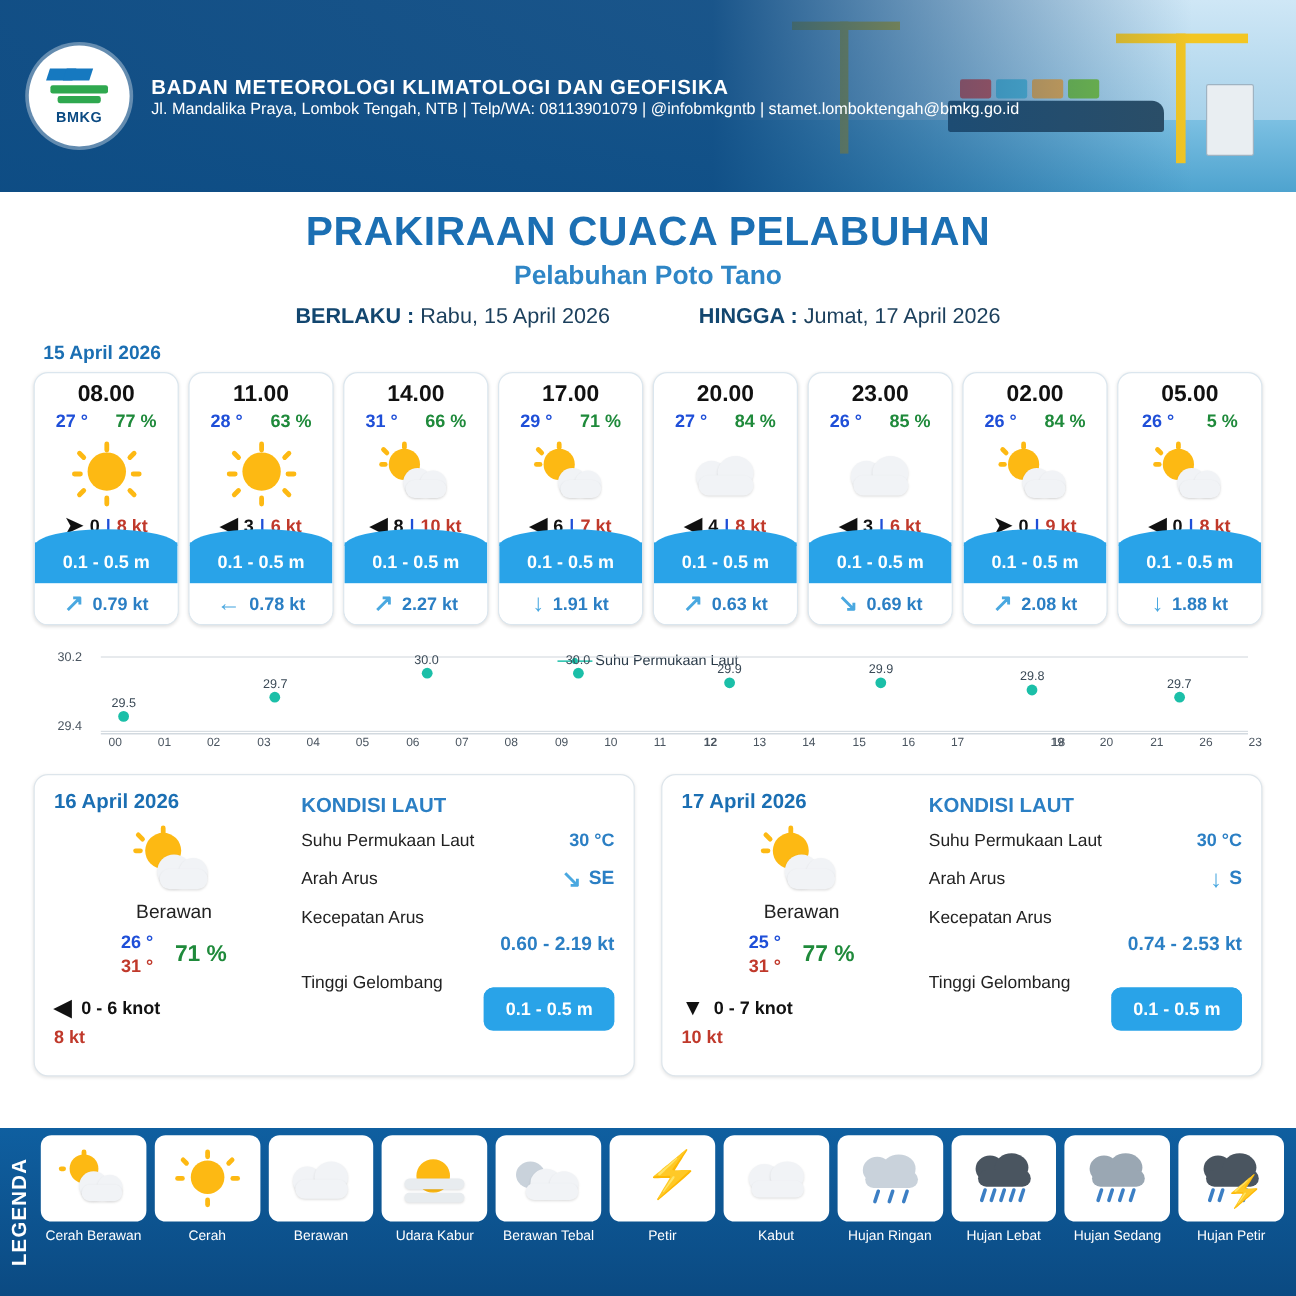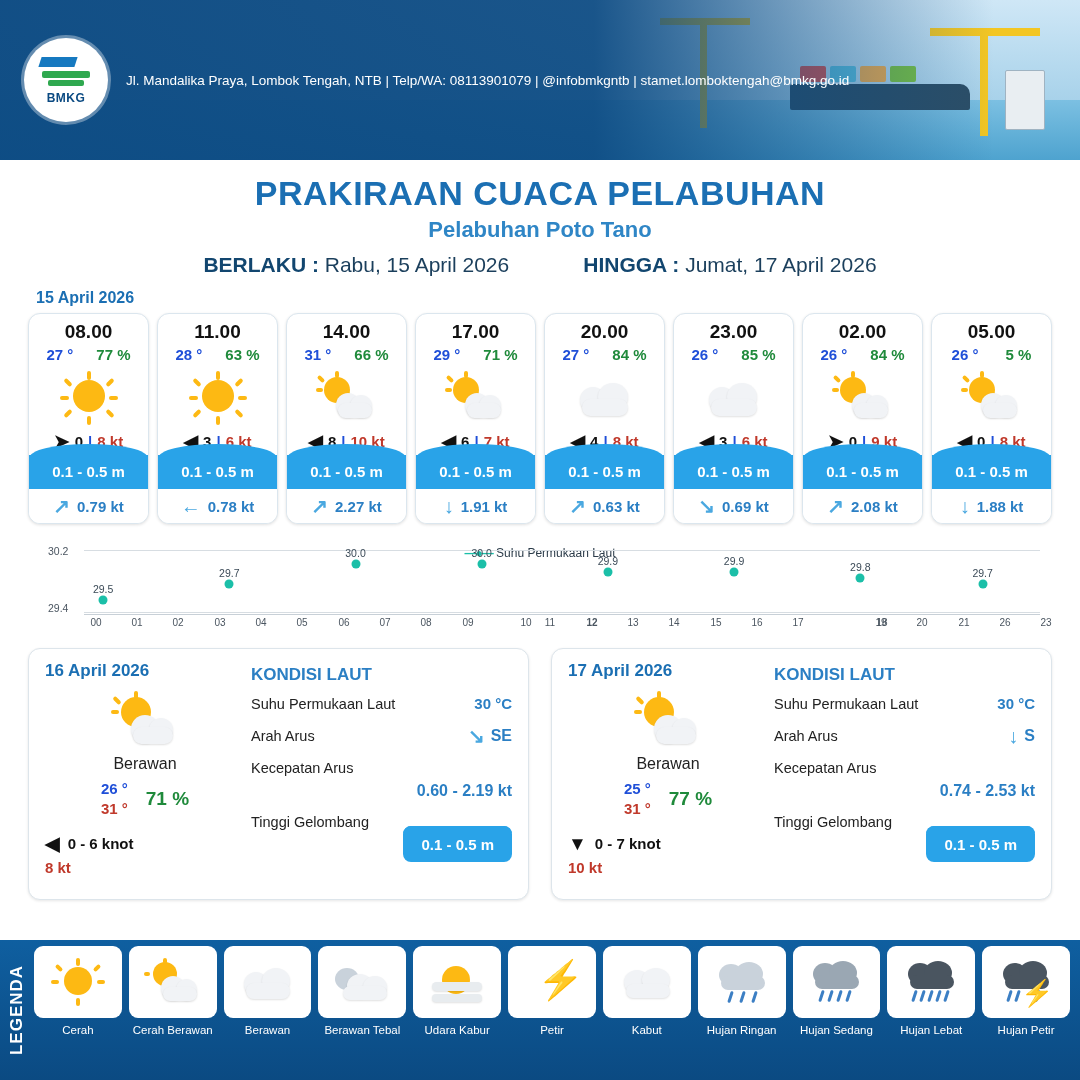--- a/index.html
+++ b/index.html
@@ -52,21 +52,21 @@
 
   
   .title-wrap { text-align:center; padding-top: 14px; }
   .title-main {
     font-size: 34px; font-weight: bold; color:#1b6fb3;
     letter-spacing: 0.5px;
   }
   .title-sub { font-size: 22px; font-weight: bold; color:#2f86c6; margin-top: 4px; }
   .valid-row {
     display:flex; justify-content:center; gap: 74px;
-    margin-top: 10px; font-size: 21px; color:#1b3f5c;
+    margin-top: 10px; font-size: 18px; color:#1b3f5c;
   }
   .valid-row b { color:#12466f; }
   .valid-row .val { color:#1b3f5c; }
 
   
   .date-label {
     margin: 12px 0 6px 36px; font-size: 16px; font-weight: bold; color:#1b6fb3;
   }
 
   
@@ -206,20 +206,21 @@
     <div class="bmkg-logo">
       <div class="sym">
           <div class="b1"></div>
           <div class="b2"></div>
           <div class="g1"></div>
           <div class="g2"></div>
         </div>
       <div class="txt">BMKG</div>
     </div>
     <div class="head-texts">
+      <div class="head-l1">BADAN METEOROLOGI KLIMATOLOGI DAN GEOFISIKA</div>
       <div class="head-l3">Jl. Mandalika Praya, Lombok Tengah, NTB | Telp/WA: 08113901079 | @infobmkgntb | stamet.lomboktengah@bmkg.go.id</div>
     </div>
   </div>
 </div>
 
 <div class="title-wrap">
   <div class="title-main">PRAKIRAAN CUACA PELABUHAN</div>
   <div class="title-sub">Pelabuhan Poto Tano</div>
   <div class="valid-row">
     <div><b>BERLAKU :</b>
@@ -506,21 +507,21 @@
   <div class="x-tick" style="left:74px;">00</div>
   <div class="x-tick" style="left:115px;">01</div>
   <div class="x-tick" style="left:156px;">02</div>
   <div class="x-tick" style="left:198px;">03</div>
   <div class="x-tick" style="left:239px;">04</div>
   <div class="x-tick" style="left:280px;">05</div>
   <div class="x-tick" style="left:322px;">06</div>
   <div class="x-tick" style="left:363px;">07</div>
   <div class="x-tick" style="left:404px;">08</div>
   <div class="x-tick" style="left:446px;">09</div>
-  <div class="x-tick" style="left:504px;">10</div>
+  <div class="x-tick" style="left:487px;">10</div>
   <div class="x-tick" style="left:528px;">11</div>
   <div class="x-tick" style="left:570px;font-weight:bold;">12</div>
   <div class="x-tick" style="left:611px;">13</div>
   <div class="x-tick" style="left:652px;">14</div>
   <div class="x-tick" style="left:694px;">15</div>
   <div class="x-tick" style="left:735px;">16</div>
   <div class="x-tick" style="left:776px;">17</div>
   <div class="x-tick" style="left:860px;">18</div>
   <div class="x-tick" style="left:859px;">19</div>
   <div class="x-tick" style="left:900px;">20</div>
@@ -651,70 +652,70 @@
 </div>
 
 <div class="legend">
   <div class="legend-title">
     <span>LEGENDA</span>
   </div>
   <div class="legend-body">
     <div class="legend-items">
 
       <div class="leg-item">
+        <div class="wi" style="width:60px;height:48px;">
+          <div class="sun" style="left:10px;top:4px;width:24px;height:24px;"></div>
+          <div class="ray" style="left:20px;top:0px;width:4px;height:6px;"></div>
+          <div class="ray" style="left:1px;top:14px;width:6px;height:4px;"></div>
+          <div class="cloud" style="left:18px;top:18px;width:24px;height:24px;"></div>
+          <div class="cloud" style="left:33px;top:21px;width:21px;height:21px;"></div>
+          <div class="cloud" style="left:20px;top:29px;width:34px;height:14px;border-radius:8px;"></div>
+        </div>
+        <div class="leg-cap">Cerah Berawan</div>
+      </div>
+
+      <div class="leg-item">
         <div class="wi" style="width:56px;height:48px;">
           <div class="sun" style="left:14px;top:9px;width:28px;height:28px;"></div>
           <div class="ray" style="left:26px;top:0px;width:4px;height:8px;"></div>
           <div class="ray" style="left:26px;top:40px;width:4px;height:8px;"></div>
           <div class="ray" style="left:1px;top:22px;width:8px;height:4px;"></div>
           <div class="ray" style="left:47px;top:22px;width:8px;height:4px;"></div>
           <div class="ray" style="left:7px;top:6px;width:4px;height:8px;transform:rotate(-45deg);"></div>
           <div class="ray" style="left:45px;top:6px;width:4px;height:8px;transform:rotate(45deg);"></div>
         </div>
         <div class="leg-cap">Cerah</div>
       </div>
 
       <div class="leg-item">
         <div class="wi" style="width:60px;height:48px;">
-          <div class="sun" style="left:10px;top:4px;width:24px;height:24px;"></div>
-          <div class="ray" style="left:20px;top:0px;width:4px;height:6px;"></div>
-          <div class="ray" style="left:1px;top:14px;width:6px;height:4px;"></div>
-          <div class="cloud" style="left:18px;top:18px;width:24px;height:24px;"></div>
-          <div class="cloud" style="left:33px;top:21px;width:21px;height:21px;"></div>
-          <div class="cloud" style="left:20px;top:29px;width:34px;height:14px;border-radius:8px;"></div>
-        </div>
-        <div class="leg-cap">Cerah Berawan</div>
-      </div>
-
-      <div class="leg-item">
-        <div class="wi" style="width:60px;height:48px;">
           <div class="cloud" style="left:6px;top:14px;width:24px;height:24px;"></div>
           <div class="cloud" style="left:24px;top:10px;width:28px;height:26px;"></div>
           <div class="cloud" style="left:8px;top:25px;width:44px;height:16px;border-radius:9px;"></div>
         </div>
         <div class="leg-cap">Berawan</div>
+      </div>
+
+      <div class="leg-item">
+        <div class="wi" style="width:58px;height:48px;">
+          <div class="sun" style="left:14px;top:8px;width:28px;height:28px;"></div>
+          <div class="cloud" style="left:4px;top:24px;width:50px;height:9px;border-radius:5px;background:#e8ecef;"></div>
+          <div class="cloud" style="left:4px;top:36px;width:50px;height:8px;border-radius:5px;background:#e8ecef;"></div>
+        </div>
+        <div class="leg-cap">Udara Kabur</div>
       </div>
 
       <div class="leg-item">
         <div class="wi" style="width:62px;height:48px;">
           <div class="cloudg" style="left:4px;top:10px;width:24px;height:22px;"></div>
           <div class="cloud" style="left:16px;top:16px;width:26px;height:24px;"></div>
           <div class="cloud" style="left:32px;top:18px;width:24px;height:22px;"></div>
           <div class="cloud" style="left:12px;top:28px;width:44px;height:14px;border-radius:8px;"></div>
         </div>
         <div class="leg-cap">Berawan Tebal</div>
-      </div>
-
-      <div class="leg-item">
-        <div class="wi" style="width:58px;height:48px;">
-          <div class="sun" style="left:14px;top:8px;width:28px;height:28px;"></div>
-          <div class="cloud" style="left:4px;top:24px;width:50px;height:9px;border-radius:5px;background:#e8ecef;"></div>
-          <div class="cloud" style="left:4px;top:36px;width:50px;height:8px;border-radius:5px;background:#e8ecef;"></div>
-        </div>
-        <div class="leg-cap">Udara Kabur</div>
       </div>
 
       <div class="leg-item">
         <div class="wi" style="width:46px;height:48px;">
           <div class="bolt" style="left:8px;top:3px;">⚡</div>
         </div>
         <div class="leg-cap">Petir</div>
       </div>
 
       <div class="leg-item">
@@ -729,51 +730,51 @@
       <div class="leg-item">
         <div class="wi" style="width:58px;height:48px;">
           <div class="cloudg" style="left:6px;top:6px;width:24px;height:22px;"></div>
           <div class="cloudg" style="left:22px;top:4px;width:28px;height:24px;"></div>
           <div class="cloudg" style="left:8px;top:18px;width:44px;height:14px;border-radius:8px;"></div>
           <div class="rain" style="left:16px;top:33px;"></div>
           <div class="rain" style="left:28px;top:33px;"></div>
           <div class="rain" style="left:40px;top:33px;"></div>
         </div>
         <div class="leg-cap">Hujan Ringan</div>
-      </div>
-
-      <div class="leg-item">
-        <div class="wi" style="width:58px;height:48px;">
-          <div class="cloudg" style="left:6px;top:5px;width:24px;height:22px;background:#9aa7b3;"></div>
-          <div class="cloudg" style="left:22px;top:3px;width:28px;height:24px;background:#9aa7b3;"></div>
-          <div class="cloudg" style="left:8px;top:17px;width:44px;height:14px;border-radius:8px;background:#9aa7b3;"></div>
-          <div class="rain" style="left:13px;top:32px;"></div>
-          <div class="rain" style="left:22px;top:32px;"></div>
-          <div class="rain" style="left:31px;top:32px;"></div>
-          <div class="rain" style="left:40px;top:32px;"></div>
-        </div>
-        <div class="leg-cap">Hujan Sedang</div>
       </div>
 
       <div class="leg-item">
         <div class="wi" style="width:58px;height:48px;">
           <div class="cloudd" style="left:6px;top:5px;width:24px;height:22px;"></div>
           <div class="cloudd" style="left:22px;top:3px;width:28px;height:24px;"></div>
           <div class="cloudd" style="left:8px;top:17px;width:44px;height:14px;border-radius:8px;"></div>
           <div class="rain" style="left:11px;top:32px;"></div>
           <div class="rain" style="left:19px;top:32px;"></div>
           <div class="rain" style="left:27px;top:32px;"></div>
           <div class="rain" style="left:35px;top:32px;"></div>
           <div class="rain" style="left:43px;top:32px;"></div>
         </div>
         <div class="leg-cap">Hujan Lebat</div>
       </div>
 
       <div class="leg-item">
         <div class="wi" style="width:58px;height:48px;">
+          <div class="cloudg" style="left:6px;top:5px;width:24px;height:22px;background:#9aa7b3;"></div>
+          <div class="cloudg" style="left:22px;top:3px;width:28px;height:24px;background:#9aa7b3;"></div>
+          <div class="cloudg" style="left:8px;top:17px;width:44px;height:14px;border-radius:8px;background:#9aa7b3;"></div>
+          <div class="rain" style="left:13px;top:32px;"></div>
+          <div class="rain" style="left:22px;top:32px;"></div>
+          <div class="rain" style="left:31px;top:32px;"></div>
+          <div class="rain" style="left:40px;top:32px;"></div>
+        </div>
+        <div class="leg-cap">Hujan Sedang</div>
+      </div>
+
+      <div class="leg-item">
+        <div class="wi" style="width:58px;height:48px;">
           <div class="cloudd" style="left:6px;top:5px;width:24px;height:22px;"></div>
           <div class="cloudd" style="left:22px;top:3px;width:28px;height:24px;"></div>
           <div class="cloudd" style="left:8px;top:17px;width:44px;height:14px;border-radius:8px;"></div>
           <div class="rain" style="left:11px;top:32px;"></div>
           <div class="rain" style="left:19px;top:32px;"></div>
           <div class="rain" style="left:39px;top:32px;"></div>
           <div class="bolt" style="left:24px;top:22px;font-size:26px;">⚡</div>
         </div>
         <div class="leg-cap">Hujan Petir</div>
       </div>

